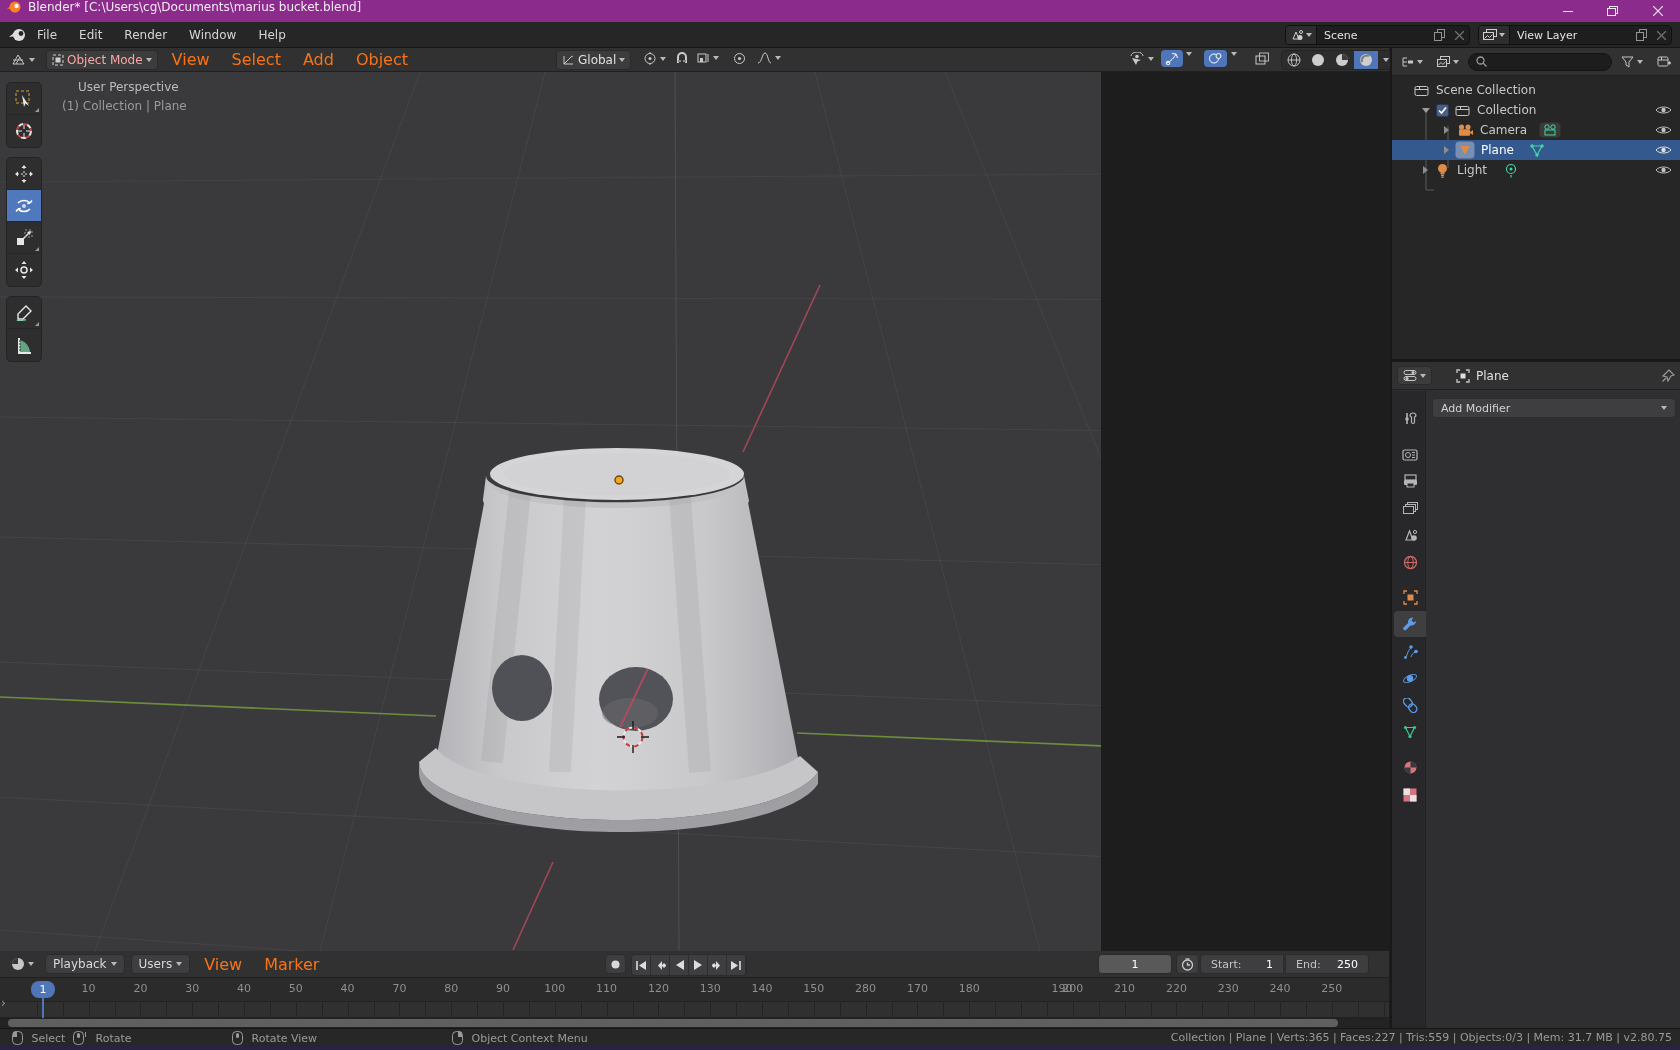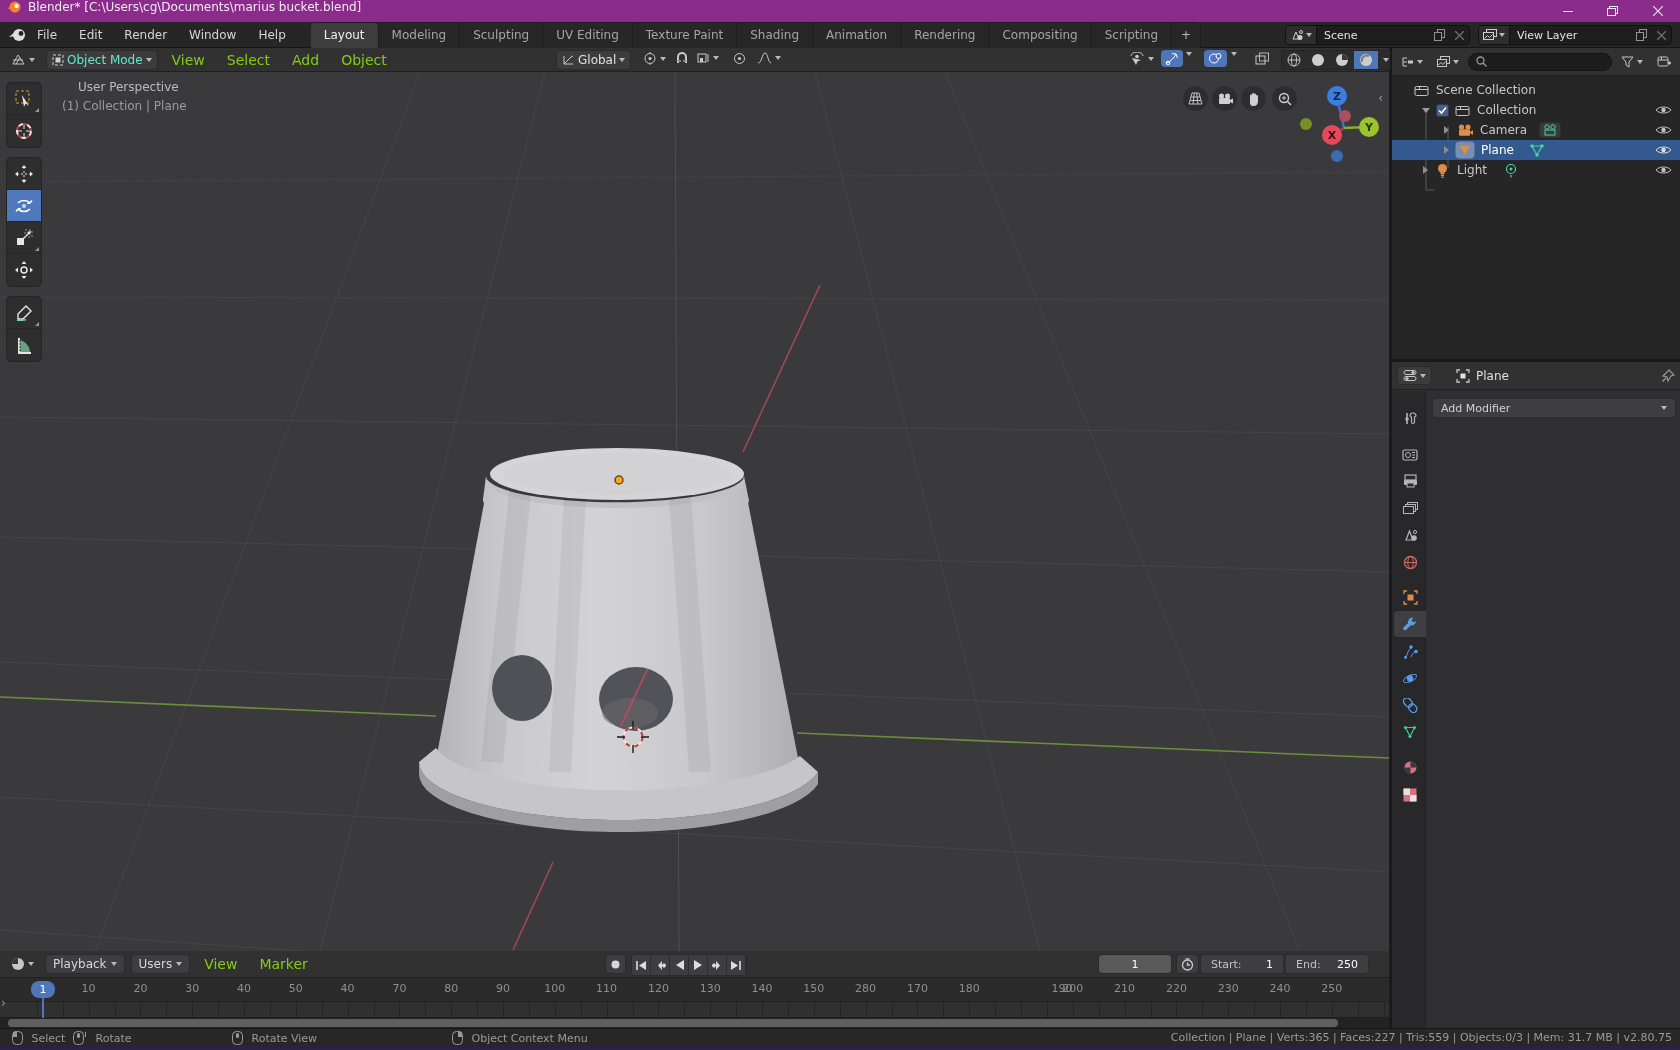--- a/index.html
+++ b/index.html
@@ -20,26 +20,26 @@
   .tab.plus{color:#bbb;padding:5px 9px 6px;}
   .idwidget{display:flex;align-items:center;height:20px;background:#1e1e1e;border:1px solid #111;border-radius:4px;overflow:hidden;}
   .idwidget .iconpart{background:#2e2e2e;height:100%;display:flex;align-items:center;padding:0 4px;gap:2px;border-right:1px solid #111;}
   .idwidget .txt{padding:0 7px;color:#e2e2e2;font-size:11px;flex:1;}
   .idwidget .mini{margin:0 5px;opacity:.75;}
   
   .areahdr{background:#313131;border-bottom:1px solid #202020;display:flex;align-items:center;}
   .hbtn{display:flex;align-items:center;gap:3px;padding:2px 5px;border-radius:4px;}
   .hbtn.raised{background:#3c3c3c;border:1px solid #2a2a2a;}
   .hbtn.blue{background:#4f76b8;}
-  .hmenu{padding:3px 8px;color:#84cc16;font-size:14px;}
+  .hmenu{padding:3px 8px;color:#f97316;font-size:16px;}
   .chev{width:0;height:0;border-left:3px solid transparent;border-right:3px solid transparent;border-top:4px solid #b9b9b9;display:inline-block;}
   .tri-r{width:0;height:0;border-top:4px solid transparent;border-bottom:4px solid transparent;border-left:5px solid #8d8d8d;display:inline-block;}
   .tri-d{width:0;height:0;border-left:4px solid transparent;border-right:4px solid transparent;border-top:5px solid #9d9d9d;display:inline-block;}
   
-  #viewport{left:0;top:72px;width:1389px;height:879px;background:#3a3a3d;overflow:hidden;}
+  #viewport{left:0;top:72px;width:1101px;height:879px;background:#3a3a3d;overflow:hidden;}
   #vp-text1{left:78px;top:8px;color:#bcbcbc;font-size:12px;}
   #vp-text2{left:62px;top:27px;color:#9b9b9b;font-size:12px;}
   .toolcol{left:6px;top:10px;width:36px;display:flex;flex-direction:column;gap:9px;}
   .toolgrp{background:#2e2e2e;border-radius:5px;overflow:hidden;border:1px solid #242424;}
   .tool{width:34px;height:32px;display:flex;align-items:center;justify-content:center;border-bottom:1px solid #272727;position:relative;}
   .tool:last-child{border-bottom:none;}
   .tool.active{background:#4f78bd;}
   .tool .sub{position:absolute;right:2px;bottom:2px;width:0;height:0;border-left:4px solid transparent;border-bottom:4px solid #9a9a9a;}
   .navbtn{width:25px;height:25px;border-radius:50%;background:rgba(44,44,46,.85);display:flex;align-items:center;justify-content:center;}
   
@@ -110,33 +110,20 @@
       <circle cx="11" cy="8" r="6" fill="#dedede"></circle>
         <circle cx="13" cy="6.5" r="2.4" fill="#262626"></circle>
       <path d="M1 10 L7 5 L9 9 Z" fill="#dedede"></path>
     </svg>
     <span class="menu-item">File</span>
     <span class="menu-item">Edit</span>
     <span class="menu-item">Render</span>
     <span class="menu-item">Window</span>
     <span class="menu-item">Help</span>
 
-    <div class="tabstrip">
-      <span class="tab active">Layout</span>
-      <span class="tab">Modeling</span>
-      <span class="tab">Sculpting</span>
-      <span class="tab">UV Editing</span>
-      <span class="tab">Texture Paint</span>
-      <span class="tab">Shading</span>
-      <span class="tab">Animation</span>
-      <span class="tab">Rendering</span>
-      <span class="tab">Compositing</span>
-      <span class="tab">Scripting</span>
-      <span class="tab plus">+</span>
-    </div>
 
     <div class="abs idwidget" style="left:1285px;top:3px;width:185px;">
       <span class="iconpart">
         <svg width="14" height="12">
             <path d="M3 10 L6 3 L9 10 Z" fill="none" stroke="#cfcfcf"></path>
             <circle cx="10" cy="8.5" r="2.5" fill="#cfcfcf"></circle>
             <circle cx="11" cy="3" r="1.5" fill="none" stroke="#cfcfcf"></circle>
           </svg>
         <span class="chev"></span>
       </span>
@@ -174,21 +161,21 @@
       <svg width="15" height="13">
           <path d="M2 11 L7 2 L13 11 Z M2 7 H12 M5 11 L9 4" fill="none" stroke="#c6c6c6"></path>
         </svg>
       <span class="chev"></span>
     </div>
     <div class="hbtn raised">
       <svg width="12" height="12">
           <rect x="1" y="1" width="10" height="10" fill="none" stroke="#cfcfcf" stroke-dasharray="3 2"></rect>
           <rect x="3.5" y="3.5" width="5" height="5" fill="#cfcfcf"></rect>
         </svg>
-      <span style="font-size:12px;color:#5eead4">Object Mode</span>
+      <span style="font-size:12px;color:#fca5a5">Object Mode</span>
       <span class="chev"></span>
     </div>
     <span class="hmenu">View</span>
     <span class="hmenu">Select</span>
     <span class="hmenu">Add</span>
     <span class="hmenu">Object</span>
 
     <div class="abs hbtn raised" style="left:556px;top:2px;">
       <svg width="13" height="12">
           <path d="M2 10 L2 2 M2 10 L11 10 M2 10 L9 3" fill="none" stroke="#c9c9c9"></path>

